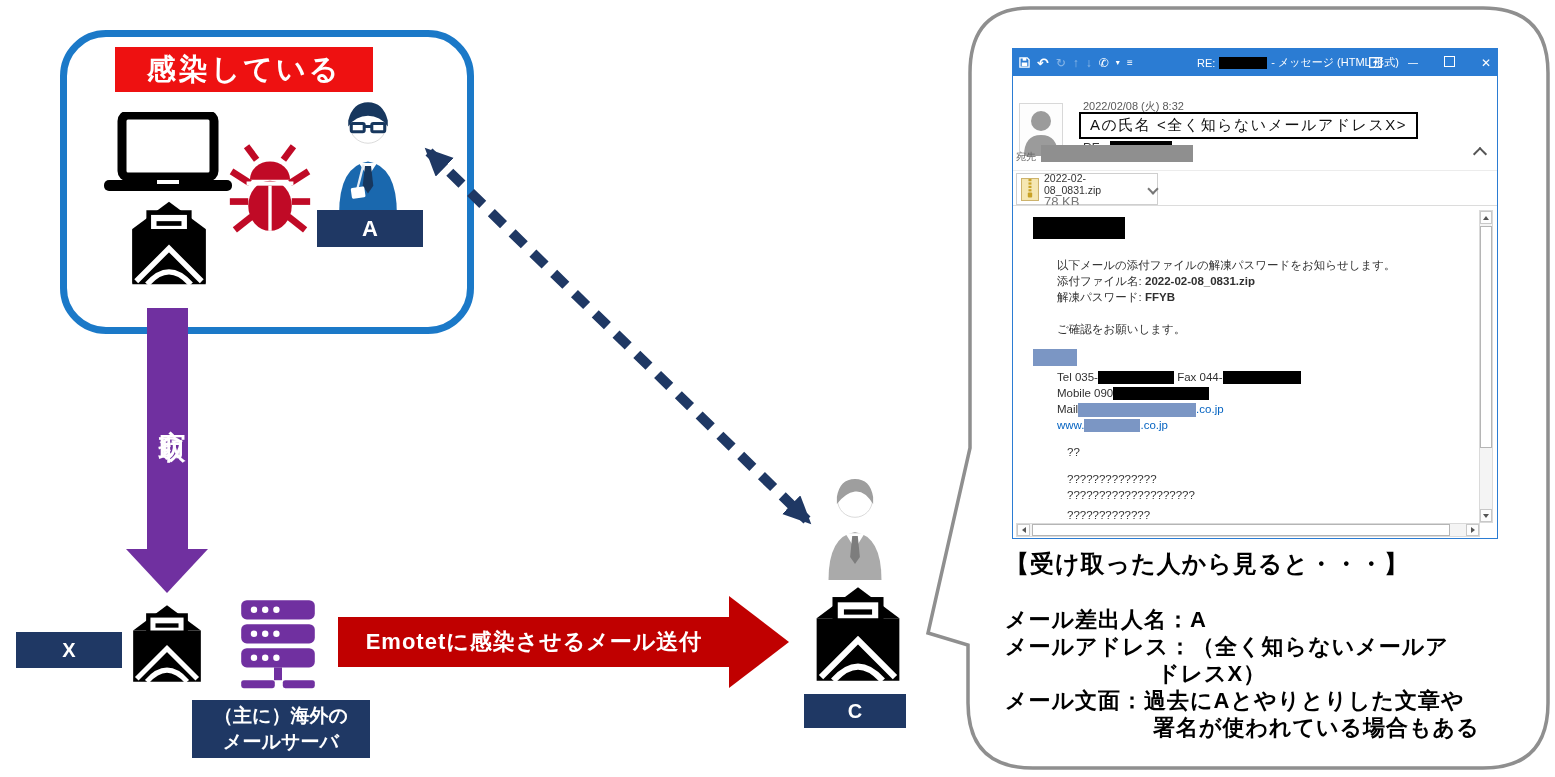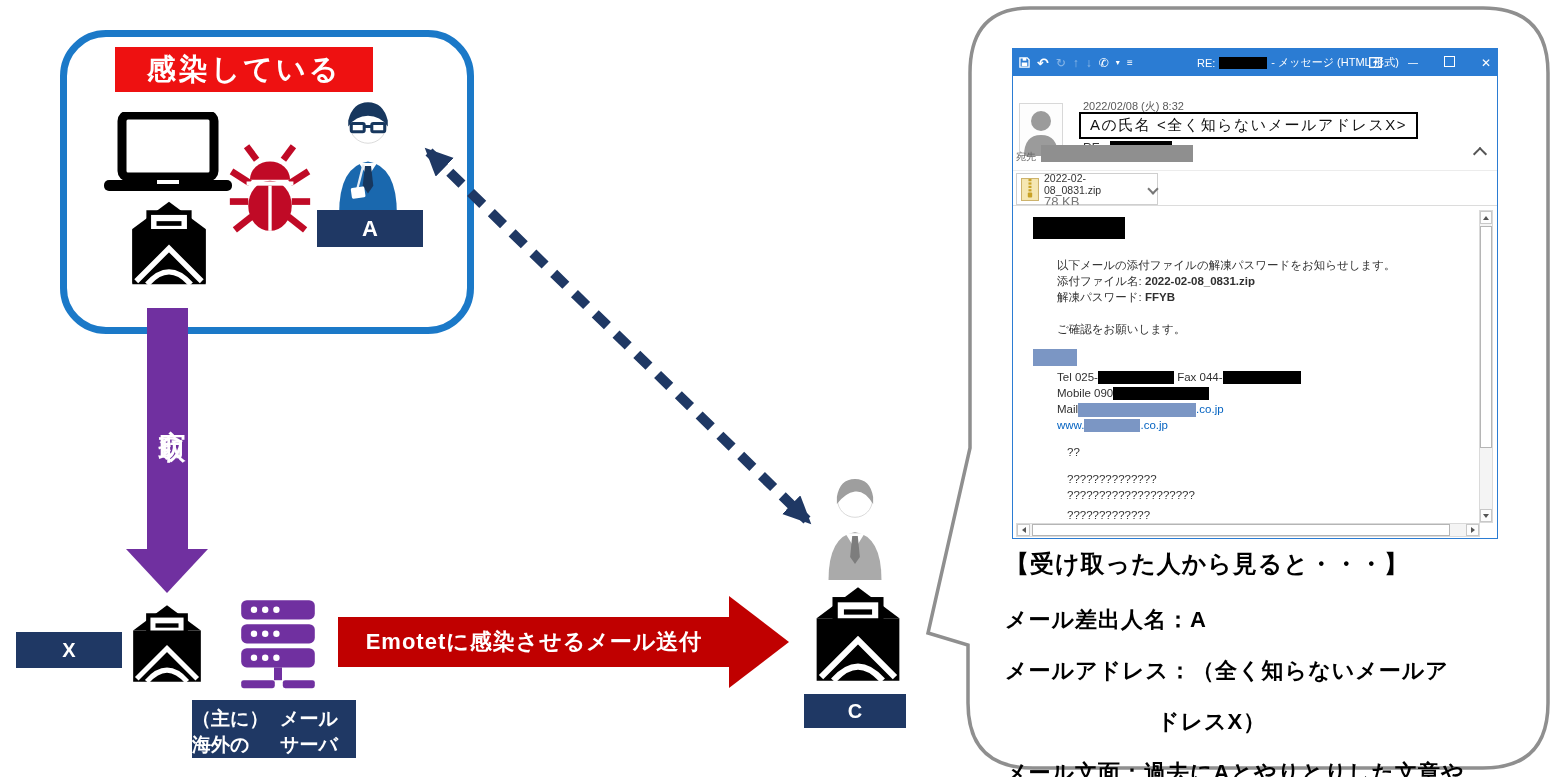--- a/index.html
+++ b/index.html
@@ -12,21 +12,21 @@
   .badge{background:#1f3864;color:#fff;font-weight:bold;display:flex;align-items:center;justify-content:center;}
   .p-shaft{left:147px;top:308px;width:41px;height:243px;background:#7030a0;}
   .p-head{left:126px;top:549px;width:0;height:0;border-left:41px solid transparent;border-right:41px solid transparent;border-top:44px solid #7030a0;}
   .steal-label{left:154px;top:408px;color:#fff;font-weight:bold;font-size:27px;writing-mode:vertical-rl;letter-spacing:8px;}
   .r-shaft{left:338px;top:617px;width:392px;height:50px;background:#c00000;color:#fff;font-weight:bold;font-size:22px;display:flex;align-items:center;justify-content:center;letter-spacing:1px;}
   .r-head{left:729px;top:596px;width:0;height:0;border-top:46px solid transparent;border-bottom:46px solid transparent;border-left:60px solid #c00000;}
   .exchange-label{left:645px;top:316px;font-size:21px;font-weight:bold;color:#000;letter-spacing:2px;}
   
   .bubble-text{left:1005px;top:548px;width:535px;color:#000;}
   .b-head{font-size:24px;font-weight:bold;letter-spacing:1px;margin-bottom:26px;}
-  .b-line{font-size:22px;font-weight:bold;line-height:27px;letter-spacing:1px;margin-top:24px;}
+  .b-line{font-size:22px;font-weight:bold;line-height:27px;letter-spacing:1px;}
   .b-cont-center{padding-left:152px;}
   .b-cont-indent{padding-left:148px;}
   
   .olwin{left:1012px;top:48px;width:486px;height:491px;background:#fff;border:1px solid #2b7cd3;box-sizing:border-box;font-family:"Liberation Sans","DejaVu Sans",sans-serif;}
   .titlebar{left:0;top:0;width:100%;height:27px;background:#2b7cd3;color:#fff;}
   .qat{left:6px;top:0;height:27px;display:flex;align-items:center;gap:7px;font-size:12px;}
   .qat span{line-height:1;}
   .dim{opacity:.45;}
   .wtitle{left:150px;top:0;width:270px;height:27px;display:flex;align-items:center;justify-content:center;font-size:11px;gap:4px;}
   .wctrl{right:6px;top:0;height:27px;display:flex;align-items:center;gap:26px;font-size:12px;}
@@ -148,21 +148,21 @@
         <circle cx="34" cy="12" r="4"></circle>
         <circle cx="48" cy="12" r="4"></circle>
       <circle cx="20" cy="42" r="4"></circle>
         <circle cx="34" cy="42" r="4"></circle>
         <circle cx="48" cy="42" r="4"></circle>
       <circle cx="20" cy="72" r="4"></circle>
         <circle cx="34" cy="72" r="4"></circle>
         <circle cx="48" cy="72" r="4"></circle>
     </g>
   </svg>
-  <div class="abs badge" style="left:192px;top:700px;width:164px;height:58px;font-size:19px;line-height:26px;flex-direction:row;align-items:flex-end;">
+  <div class="abs badge" style="left:192px;top:700px;width:178px;height:58px;font-size:19px;line-height:26px;flex-direction:column;">
     <span>（主に）海外の</span>
     <span>メールサーバ</span>
   </div>
 
   <div class="abs r-shaft">
       <span>Emotetに感染させるメール送付</span>
     </div>
   <div class="abs r-head"></div>
 
   <svg class="abs" style="left:820px;top:472px" width="70" height="108" viewBox="0 0 100 155">
@@ -278,21 +278,21 @@
       <span>添付ファイル名:</span>
       <b>2022-02-08_0831.zip</b>
     </div>
     <div class="abs bodytxt" style="left:20px;top:240px;">
       <span>解凍パスワード:</span>
       <b>FFYB</b>
     </div>
     <div class="abs bodytxt" style="left:20px;top:272px;">ご確認をお願いします。</div>
     <span class="abs redact-blue" style="left:20px;top:300px;width:44px;height:17px;"></span>
     <div class="abs bodytxt" style="left:20px;top:320px;">
-      <span>Tel 025-</span><span class="redact" style="width:76px;height:13px;"></span>
+      <span>Tel 035-</span><span class="redact" style="width:76px;height:13px;"></span>
       <span>Fax 044-</span><span class="redact" style="width:78px;height:13px;"></span>
     </div>
     <div class="abs bodytxt" style="left:20px;top:336px;">
       <span>Mobile 090</span><span class="redact" style="width:96px;height:13px;"></span>
     </div>
     <div class="abs bodytxt" style="left:20px;top:352px;">
       <span>Mail</span><span class="redact-blue" style="width:118px;height:14px;"></span><span class="linkish">.co.jp</span>
     </div>
     <div class="abs bodytxt" style="left:20px;top:368px;">
       <span class="linkish"><span>www.</span><span class="redact-blue" style="width:56px;height:13px;"></span><span>.co.jp</span></span>

